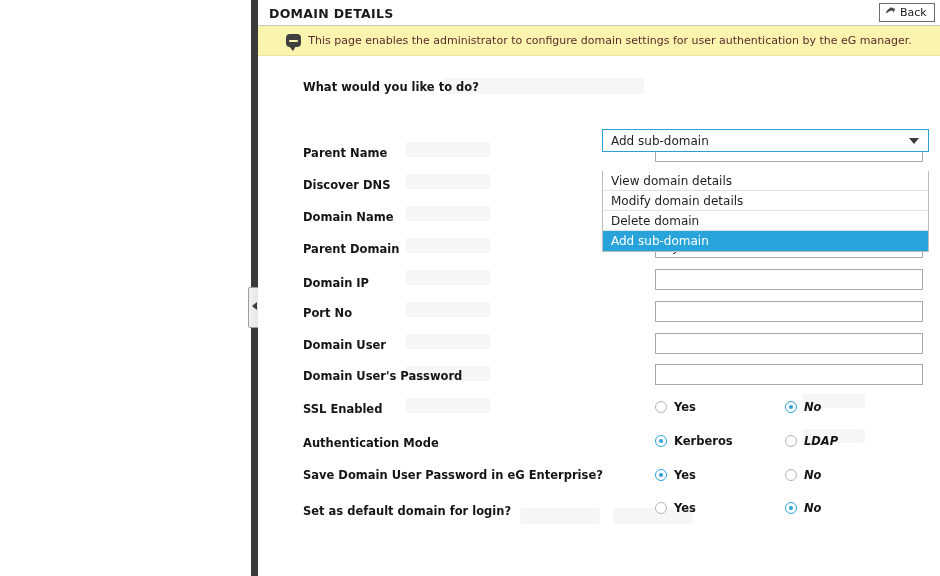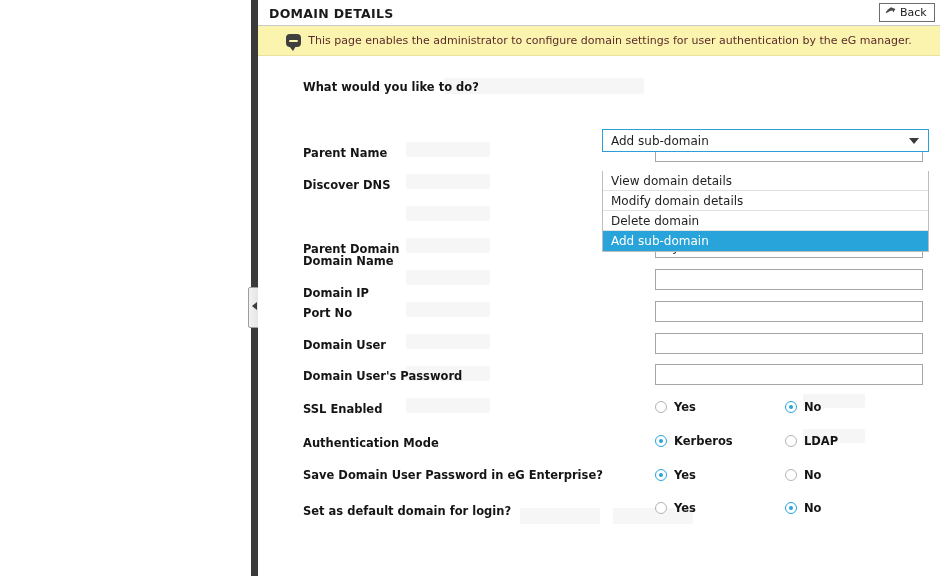--- a/index.html
+++ b/index.html
@@ -221,21 +221,21 @@
     width: 12px; height: 12px; border-radius: 50%;
     border: 1px solid #b4b4b4; background: #fff;
     position: relative; margin-right: 7px; flex: 0 0 12px;
   }
   .radio-item.on .rdo { border-color: #29a4db; }
   .radio-item.on .rdo:after {
     content:""; position: absolute; left: 3px; top: 3px;
     width: 4px; height: 4px; border-radius: 50%; background: #29a4db;
   }
   .radio-item .rlabel { font-size: 11.5px; font-weight: bold; color: #151515; }
-  .radio-col2 { margin-left: 0; }
+  .radio-col2 { margin-left: 0; font-style: italic; }
 </style>
 </head>
 <body>
 
 <div id="app">
 
 
   <div id="splitter">
     <div id="splitter-handle">
       <span class="arrow"></span>
@@ -290,30 +290,30 @@
         <div class="opt">Delete domain</div>
         <div class="opt sel">Add sub-domain</div>
       </div>
 
       <div class="flabel" style="top:90px;">Parent Name</div>
       <input class="ftext" style="top: 85px;" value="" placeholder="">
 
       <div class="flabel" style="top:122px;">Discover DNS</div>
       <input class="ftext" style="top: 117px;" value="" placeholder="">
 
-      <div class="flabel" style="top:154px;margin-top:44px;">Domain Name</div>
+      <div class="flabel" style="top:154px;">Domain Name</div>
       <input class="ftext" style="top: 149px;" value="" placeholder="">
 
       <div class="flabel" style="top:186px;">Parent Domain</div>
       <div class="fselect" style="top:180px;">
         <span>Mydomain</span>
         <span class="chev"></span>
       </div>
 
-      <div class="flabel" style="top:230px;text-align:center;">Domain IP</div>
+      <div class="flabel" style="top:220px;text-align:center;">Domain IP</div>
       <input class="ftext" style="top: 213px;" value="" placeholder="">
 
       <div class="flabel" style="top:250px;">Port No</div>
       <input class="ftext" style="top: 245px;" value="" placeholder="">
 
       <div class="flabel" style="top:282px;">Domain User</div>
       <input class="ftext" style="top: 277px;" value="" placeholder="">
 
       <div class="flabel" style="top:313px;">Domain User's Password</div>
       <input class="ftext" style="top: 308px;" type="password" value="" placeholder="">

